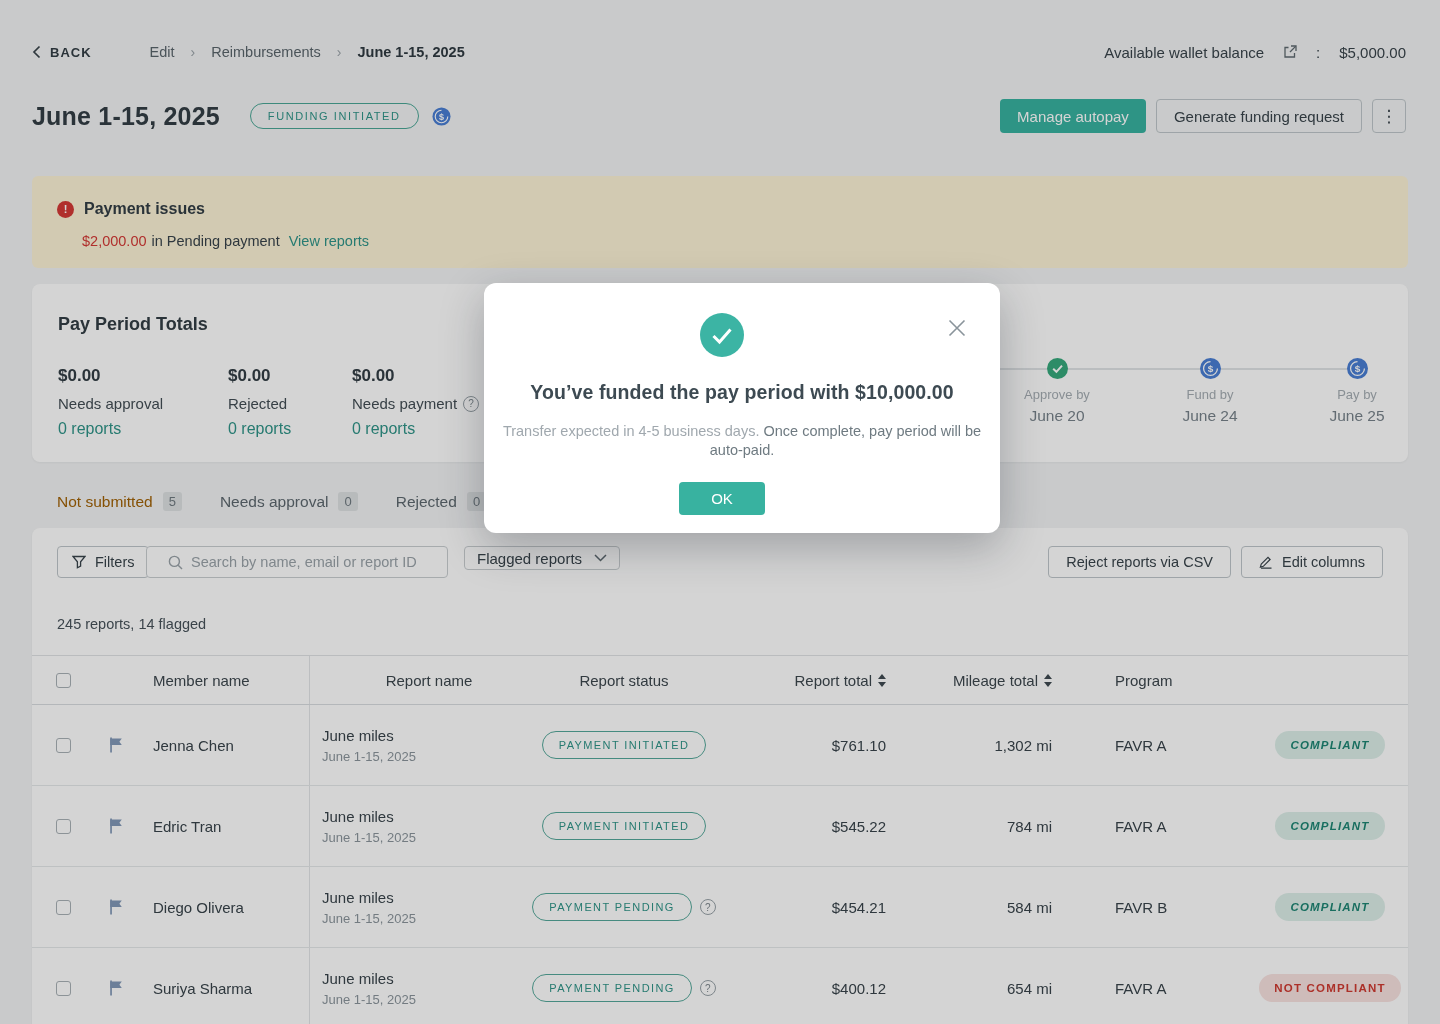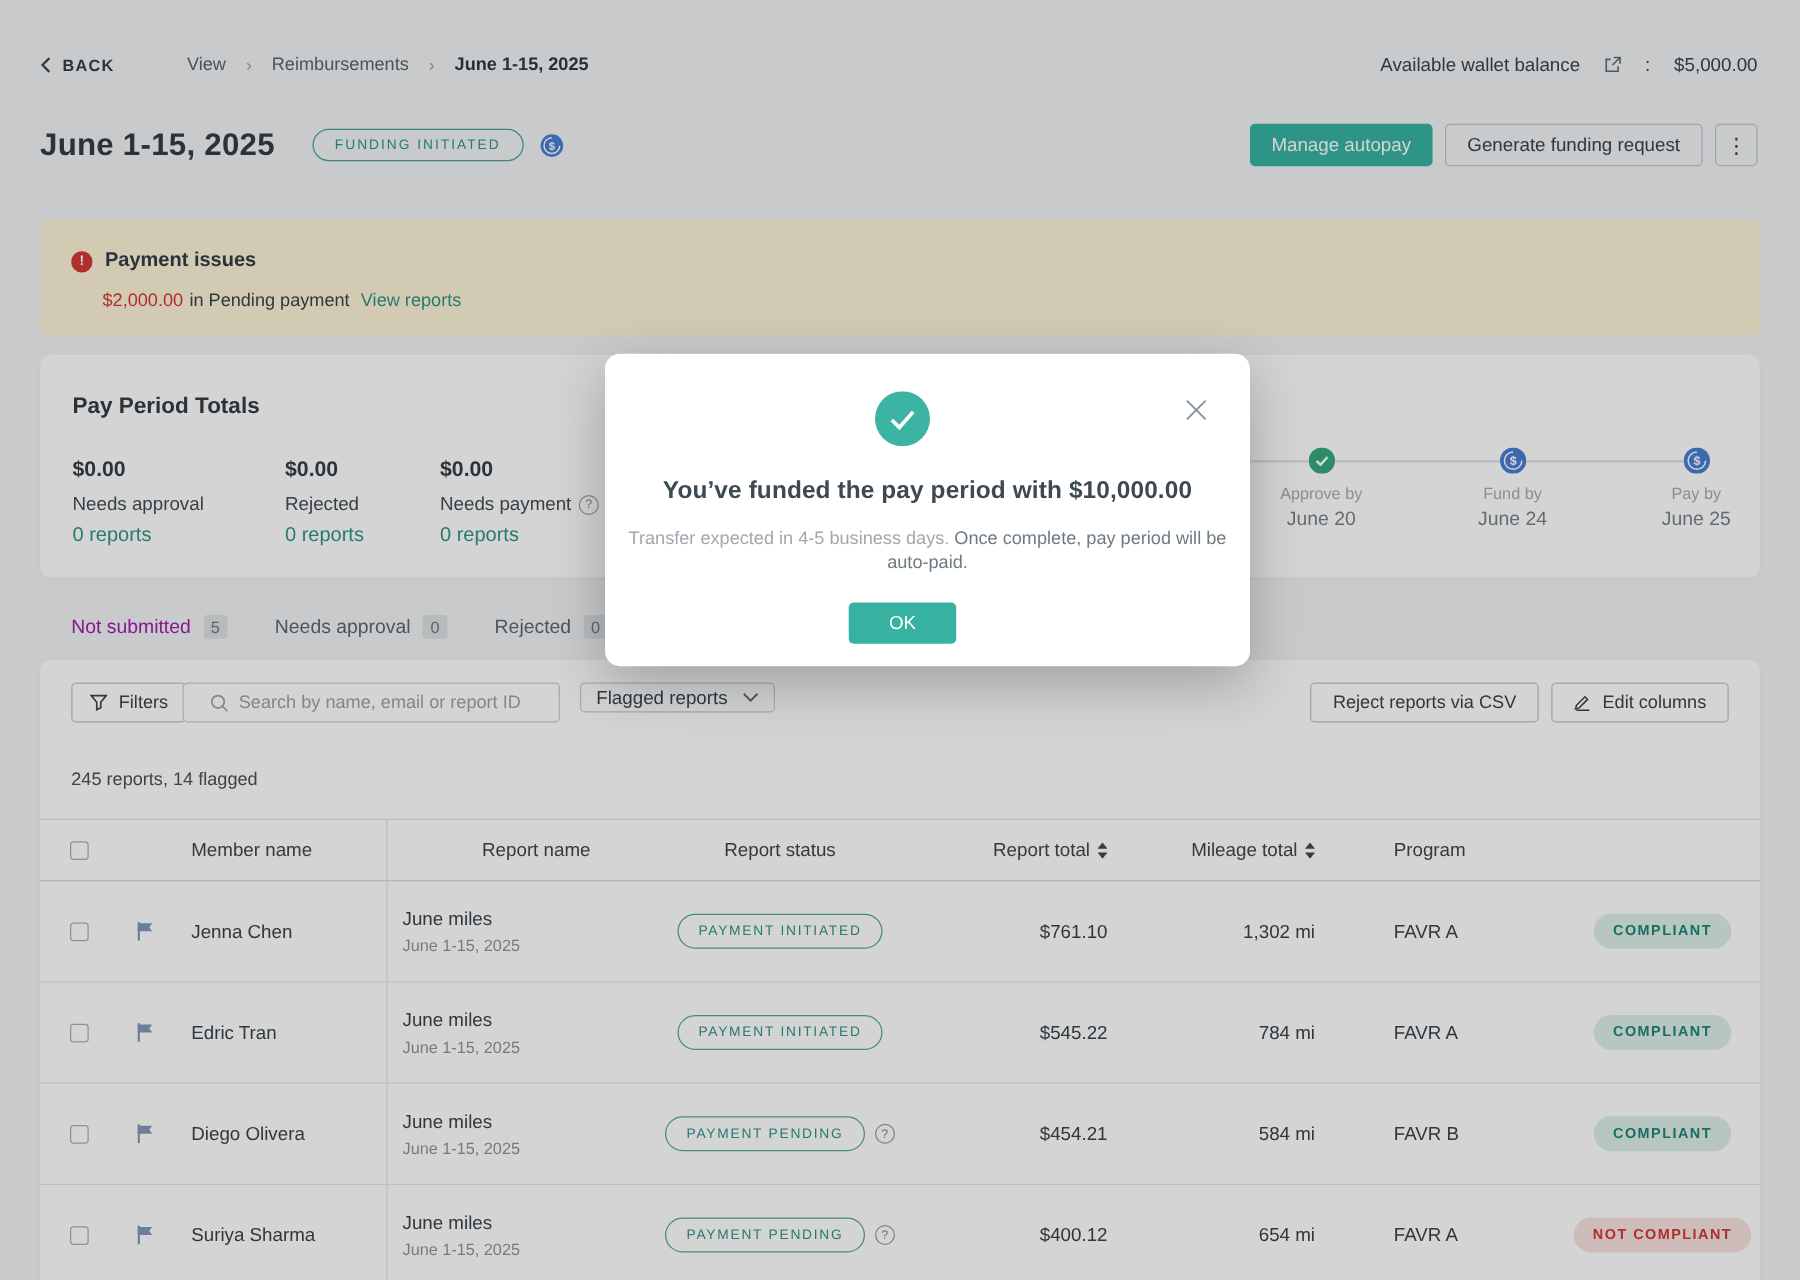--- a/index.html
+++ b/index.html
@@ -57,21 +57,21 @@
   .tl-line { position:absolute; top:84px; left:828px; width:497px; height:2px; background:#e0e4e6; }
   .milestone { position:absolute; top:74px; width:130px; display:flex; flex-direction:column; align-items:center; }
   .ms-1 { left:960px; } .ms-2 { left:1113px; } .ms-3 { left:1260px; }
   .ms-icon { width:21px; height:21px; }
   .ms-label { margin-top:8px; font-size:13px; color:#a5adb3; }
   .ms-date { margin-top:5px; font-size:15.5px; color:#78838b; }
 
   
   .tabs { position:absolute; top:492px; left:57px; display:flex; gap:38px; align-items:center; }
   .tab { display:flex; align-items:center; gap:10px; font-size:15.5px; color:#5d686f; cursor:pointer; }
-  .tab.active .tab-label { color:#a21caf; }
+  .tab.active .tab-label { color:#a16207; }
   .tab-count { background:#dee1e3; color:#6f7a80; border-radius:3px; font-size:13px; padding:2px 6px; }
 
   
   .tablecard { position:absolute; top:528px; left:32px; width:1376px; height:496px; border-radius:8px 8px 0 0; background:#fff; overflow:hidden; box-shadow:0 1px 2px rgba(40,50,60,0.05); }
   .filters-btn { position:absolute; left:25px; top:18px; height:32px; gap:9px; padding:0 14px; }
   .search { position:absolute; left:114px; top:18px; width:302px; height:32px; border:1px solid #c9ced1; border-radius:4px; display:flex; align-items:center; padding:0 21px; gap:8px; background:#fff; }
   .search input { border:none; outline:none; flex:1; font-size:14.5px; font-family:inherit; color:#39444b; background:transparent; }
   .search input::placeholder { color:#9aa3a9; }
   .flag-select { position:absolute; left:432px; top:18px; height:24px; border:1px solid #c9ced1; border-radius:4px; display:flex; align-items:center; gap:12px; padding:0 12px; font-size:15px; color:#39444b; cursor:pointer; background:#fff; }
   .right-tools { position:absolute; right:25px; top:18px; display:flex; gap:10px; }
@@ -97,21 +97,21 @@
 
   .checkbox { width:15px; height:15px; border:1.5px solid #a9b1b6; border-radius:3px; background:transparent; appearance:none; cursor:pointer; }
   .member-name { font-size:15px; color:#39444b; }
   .report-name { font-size:15px; color:#39444b; }
   .report-period { margin-top:5px; font-size:13px; color:#8b959c; }
   .pill-status { border:1.4px solid #55a89a; color:var(--accent-dark,#2f9488); border-radius:999px; padding:7px 16px; font-size:11px; letter-spacing:1.4px; white-space:nowrap; }
   .status-help { margin-left:8px; }
   .num { font-size:15px; color:#39444b; }
   .program { font-size:15px; color:#39444b; }
   .pill-comp { border-radius:999px; padding:8px 15px; font-size:11.5px; font-weight:700; letter-spacing:1.2px; white-space:nowrap; }
-  .comp-yes { background:var(--compliant-bg,#ddefe9); color:var(--compliant-text,#1d8573); }
+  .comp-yes { background:var(--compliant-bg,#ddefe9); color:var(--compliant-text,#1d8573);font-style:italic; }
   .comp-no { background:var(--noncompliant-bg,#f8e2e0); color:var(--noncompliant-text,#cf3a31); }
 
   
   .backdrop { position:absolute; inset:0; background:rgba(0,0,0,0.17); z-index:40; }
   .modal { position:absolute; left:484px; top:283px; width:516px; height:250px; background:#fff; border-radius:12px; z-index:50; box-shadow:0 14px 44px rgba(20,30,40,0.28); }
   .modal-check { position:absolute; left:216px; top:30px; width:44px; height:44px; }
   .modal-close { position:absolute; right:34px; top:36px; width:18px; height:18px; cursor:pointer; }
   .modal-heading { position:absolute; top:98px; left:0; width:100%; text-align:center; font-size:19.5px; font-weight:700; color:#3d4a52; letter-spacing:0.1px; }
   .modal-body { position:absolute; top:139px; left:18px; right:18px; text-align:center; font-size:14.5px; line-height:1.3; }
   .modal-body .muted { color:#a0a8ae; }
@@ -126,21 +126,21 @@
 <div class="topbar">
   <div class="back">
     <span class="ico">
       <svg width="9" height="14" viewBox="0 0 9 14">
           <polyline points="7.5,1.5 2,7 7.5,12.5" fill="none" stroke="#39444b" stroke-width="1.7"></polyline>
         </svg>
     </span>
     <span>BACK</span>
   </div>
   <div class="crumbs">
-    <span class="crumb">View</span>
+    <span class="crumb">Edit</span>
     <span class="crumb-sep">›</span>
     <span class="crumb">Reimbursements</span>
     <span class="crumb-sep">›</span>
     <span class="crumb-current">June 1-15, 2025</span>
   </div>
   <div class="wallet">
     <span>Available wallet balance</span>
     <span class="ico">
       <svg width="14" height="14" viewBox="0 0 14 14">
           <path d="M5.5 2.5H2v9.5h9.5V8" fill="none" stroke="#5f6a70" stroke-width="1.3"></path>

